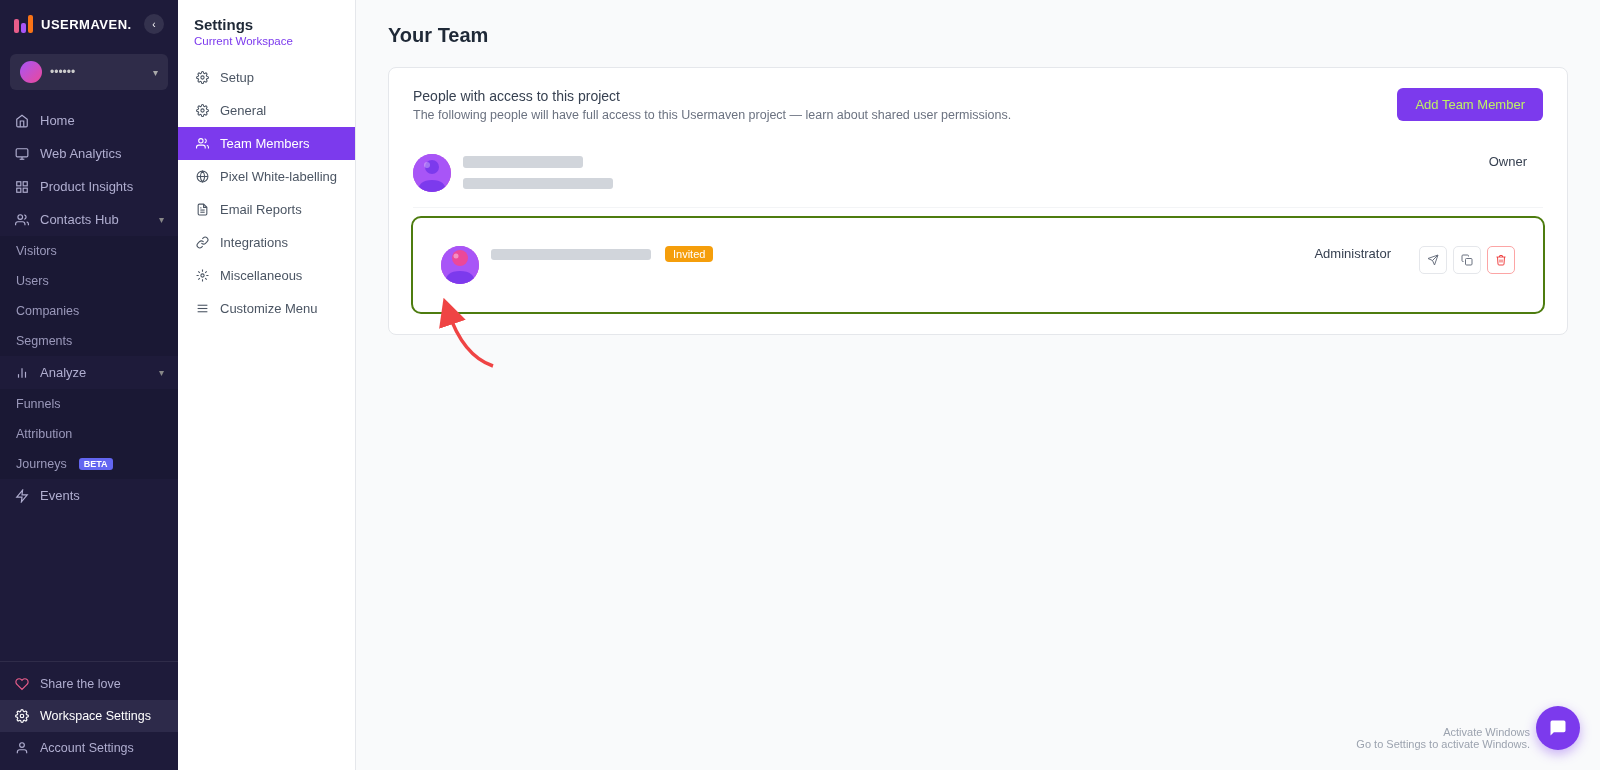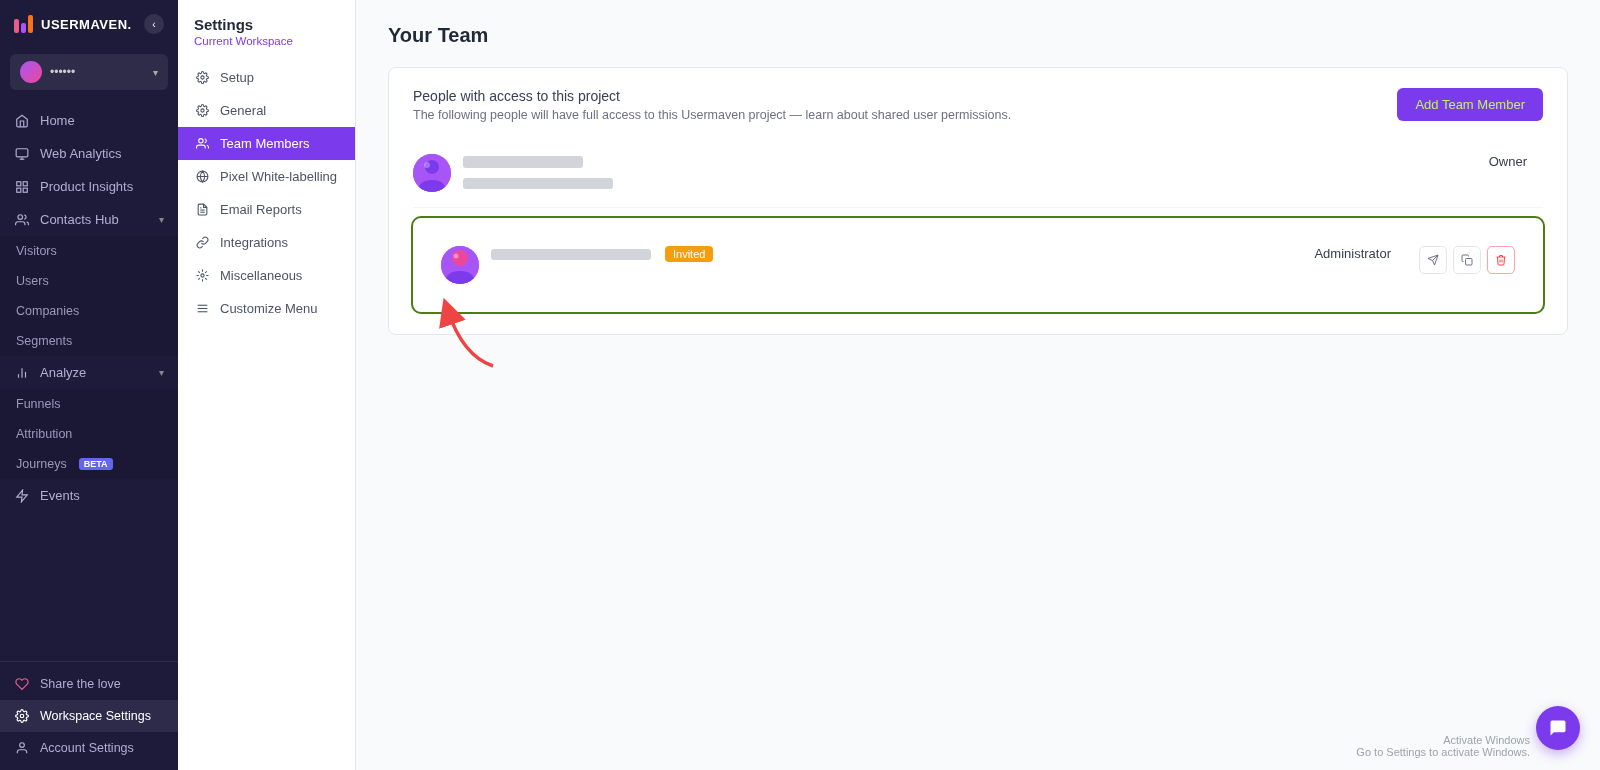--- a/index.html
+++ b/index.html
@@ -251,21 +251,21 @@
       display: flex; align-items: center; justify-content: center;
       cursor: pointer;
       color: #fff;
       font-size: 18px;
       box-shadow: 0 4px 12px rgba(124,58,237,0.4);
     }
 
     
     .windows-activation {
       position: fixed;
-      bottom: 12px;
+      bottom: 20px;
       right: 70px;
       font-size: 11px;
       color: #9ca3af;
       text-align: right;
     }
 
     .name-blurred {
       display: inline-block;
       background: #d1d5db;
       color: transparent;

